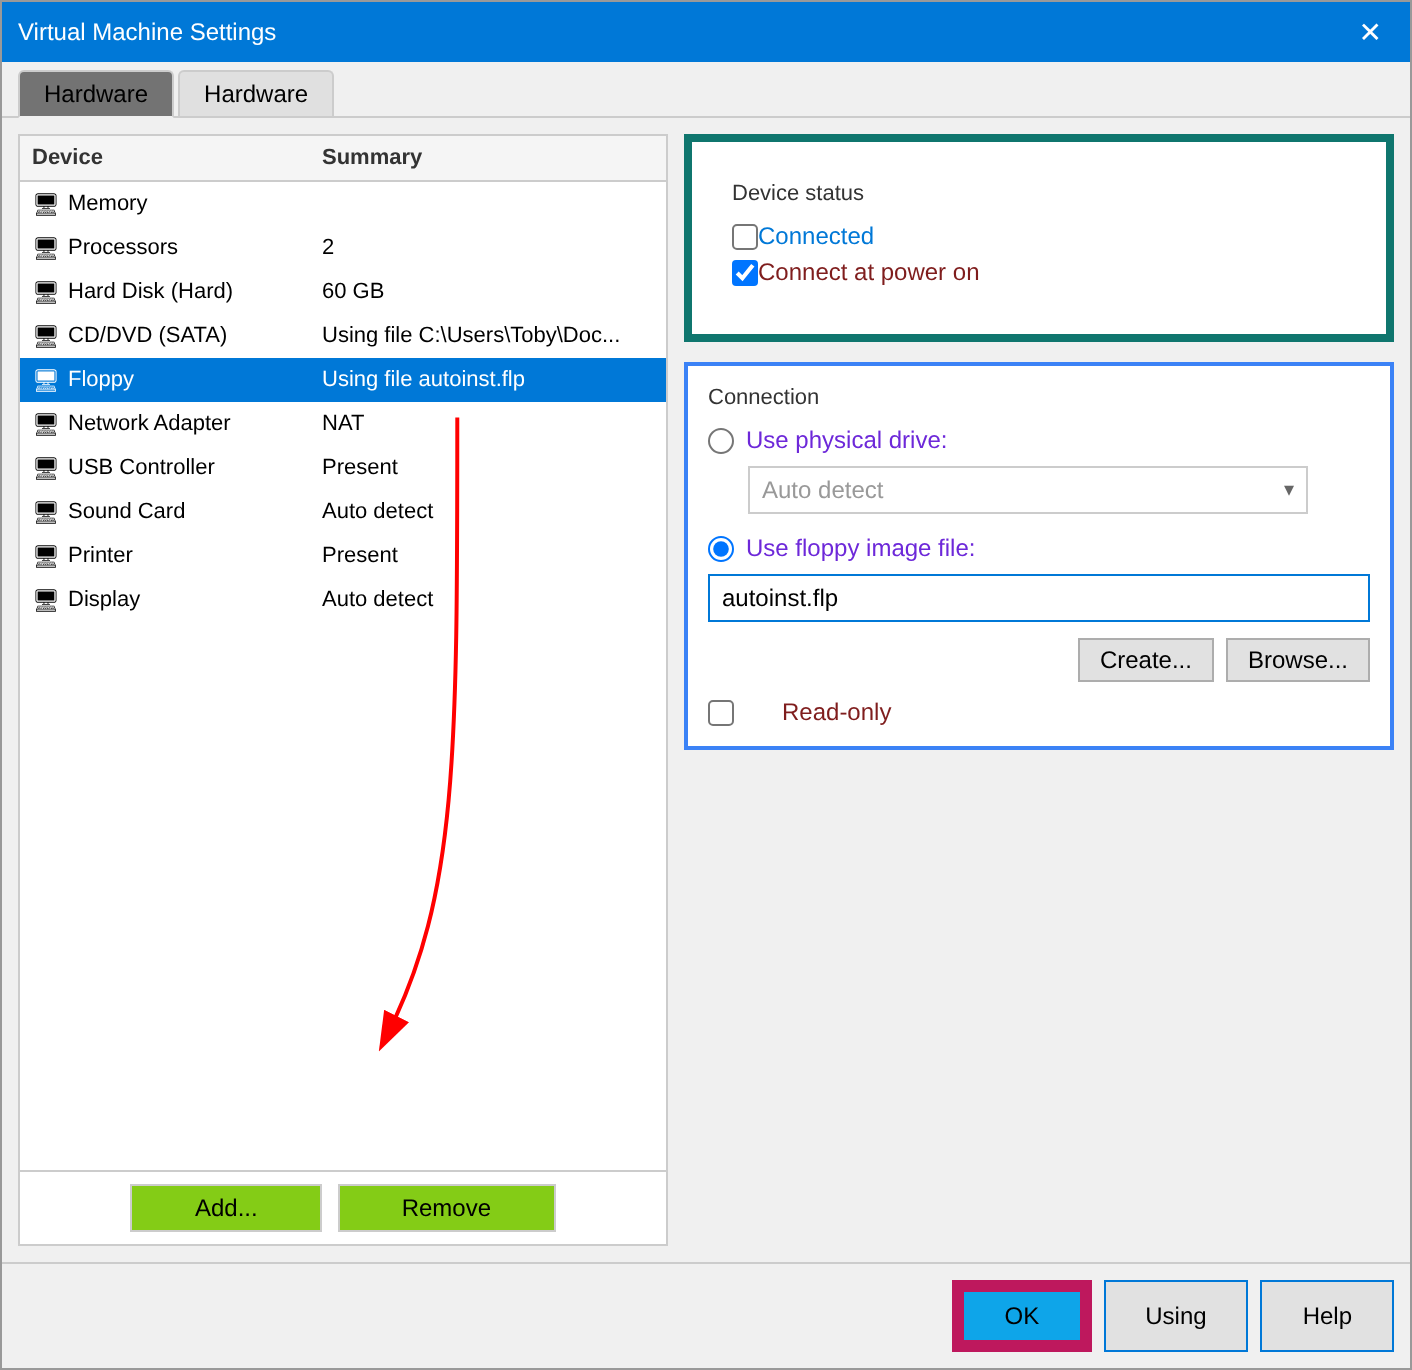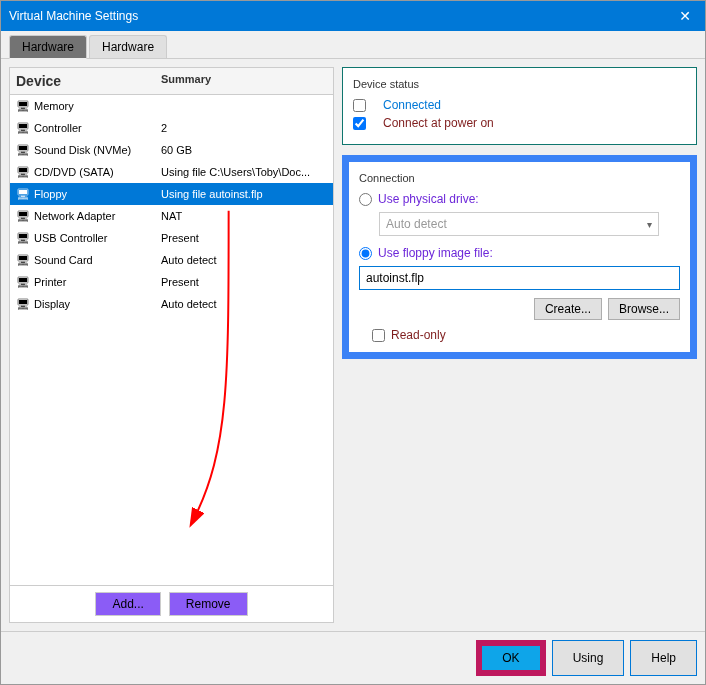--- a/index.html
+++ b/index.html
@@ -13,62 +13,62 @@
     
     .tab-bar { background: #f0f0f0; border-bottom: 1px solid #ccc; display: flex; padding: 4px 8px 0 8px; gap: 2px; }
     .tab { padding: 4px 12px; border: 1px solid #ccc; border-bottom: none; background: #e0e0e0; cursor: pointer; font-size: 12px; border-radius: 3px 3px 0 0; }
     .tab.active { background: #737373; border-bottom: 1px solid #f0f0f0; margin-bottom: -1px; z-index: 1; }
     
     .content { display: flex; flex: 1; padding: 8px; gap: 8px; overflow: hidden; }
     
     .left-panel { width: 325px; display: flex; flex-direction: column; border: 1px solid #ccc; background: white; }
     
     .table-header { display: flex; background: #f5f5f5; border-bottom: 1px solid #ccc; padding: 3px 0; }
-    .table-header .col-device { flex: 0 0 145px; padding: 2px 6px; font-weight: bold; font-size: 14px; color: #333; }
+    .table-header .col-device { flex: 0 0 145px; padding: 2px 6px; font-weight: bold; font-size: 11px; color: #333; }
     .table-header .col-summary { flex: 1; padding: 2px 6px; font-weight: bold; font-size: 11px; color: #333; }
     
     .table-body { flex: 1; overflow-y: auto; position: relative; }
     .table-row { display: flex; align-items: center; padding: 2px 0; cursor: pointer; }
     .table-row.selected { background: #0078d7; color: white; }
     .table-row .col-device { flex: 0 0 145px; padding: 2px 6px; display: flex; align-items: center; gap: 4px; white-space: nowrap; overflow: hidden; text-overflow: ellipsis; }
     .table-row .col-summary { flex: 1; padding: 2px 6px; white-space: nowrap; overflow: hidden; text-overflow: ellipsis; font-size: 11px; }
     .col-device { font-size: 11px; }
     
     .device-icon { width: 14px; height: 14px; flex-shrink: 0; display: inline-flex; align-items: center; justify-content: center; }
     
     .bottom-buttons { padding: 6px; display: flex; justify-content: center; gap: 8px; border-top: 1px solid #ccc; }
     
     .right-panel { flex: 1; display: flex; flex-direction: column; gap: 10px; }
     
-    .section { border: 1px solid #0f766e; background: white; padding: 10px; }
+    .section { border: 4px solid #0f766e; background: white; padding: 20px; }
     .section-title { font-size: 11px; color: #333; margin-bottom: 8px; font-weight: normal; }
     
-    .checkbox-row { display: flex; align-items: center; gap: 17px; margin-bottom: 4px; }
+    .checkbox-row { display: flex; align-items: center; gap: 0; margin-bottom: 4px; }
     .checkbox-row input[type=checkbox] { width: 13px; height: 13px; }
     .checkbox-label { font-size: 12px; color: #7f1d1d; }
     .connected-label { color: #0078d7; font-size: 12px; }
     
-    .connection-section { border: 7px solid #3b82f6; background: white; padding: 10px; }
+    .connection-section { border: 2px solid #3b82f6; background: white; padding: 10px; }
     
     .radio-row { display: flex; align-items: center; gap: 6px; margin-bottom: 6px; }
     .radio-row input[type=radio] { width: 13px; height: 13px; }
     .radio-label { font-size: 12px; color: #6d28d9; }
     
     .dropdown-row { display: flex; align-items: center; margin-bottom: 10px; margin-left: 20px; }
     .dropdown { width: 280px; border: 1px solid #ccc; background: white; padding: 3px 6px; font-size: 12px; display: flex; align-items: center; justify-content: space-between; height: 24px; color: #999; cursor: pointer; }
     .dropdown-arrow { font-size: 10px; color: #666; }
     
     .image-file-row { display: flex; align-items: center; gap: 4px; margin-bottom: 8px; justify-content: flex-end; }
     .image-file-input { flex: 1; border: 1px solid #0078d7; padding: 3px 6px; font-size: 12px; height: 24px; outline: none; }
     
     .image-file-buttons { display: flex; gap: 6px; justify-content: flex-end; margin-bottom: 8px; }
     
-    .read-only-row { display: flex; align-items: center; gap: 6px; margin-top: 4px; margin-left: 13px; }
-    
-    .btn { padding: 4px 16px; border: 1px solid #ccc; background: #8b5cf6; font-size: 12px; cursor: pointer; min-width: 60px; }
+    .read-only-row { display: flex; align-items: center; gap: 24px; margin-top: 4px; }
+    
+    .btn { padding: 4px 31px; border: 1px solid #ccc; background: #84cc16; font-size: 12px; cursor: pointer; min-width: 60px; }
     .btn-small { padding: 3px 10px; border: 1px solid #adadad; background: #e1e1e1; font-size: 12px; cursor: pointer; }
     
     .footer { display: flex; justify-content: flex-end; padding: 8px; gap: 6px; border-top: 1px solid #ccc; background: #f0f0f0; }
     .btn-footer { padding: 5px 20px; border: 1px solid #0078d7; background: #e1e1e1; font-size: 12px; cursor: pointer; min-width: 60px; }
     .btn-ok { background: #0ea5e9; border: 6px solid #be185d; }
     
     
     .arrow-overlay { position: absolute; top: 0; left: 0; width: 100%; height: 100%; pointer-events: none; }
   </style>
 </head>
@@ -97,28 +97,28 @@
 
       <div class="table-row">
             <div class="col-device">
               <span class="device-icon" style="font-size: 11px;">🖥</span>
               <span>Memory</span>
             </div>
           </div>
           <div class="table-row">
             <div class="col-device">
               <span class="device-icon" style="font-size: 11px;">🖥</span>
-              <span>Controller</span>
+              <span>Processors</span>
             </div>
             <div class="col-summary">2</div>
           </div>
           <div class="table-row">
             <div class="col-device">
               <span class="device-icon" style="font-size: 11px;">🖥</span>
-              <span>Sound Disk (NVMe)</span>
+              <span>Hard Disk (Hard)</span>
             </div>
             <div class="col-summary">60 GB</div>
           </div>
           <div class="table-row">
             <div class="col-device">
               <span class="device-icon" style="font-size: 11px;">🖥</span>
               <span>CD/DVD (SATA)</span>
             </div>
             <div class="col-summary">Using file C:\Users\Toby\Doc...</div>
           </div>

